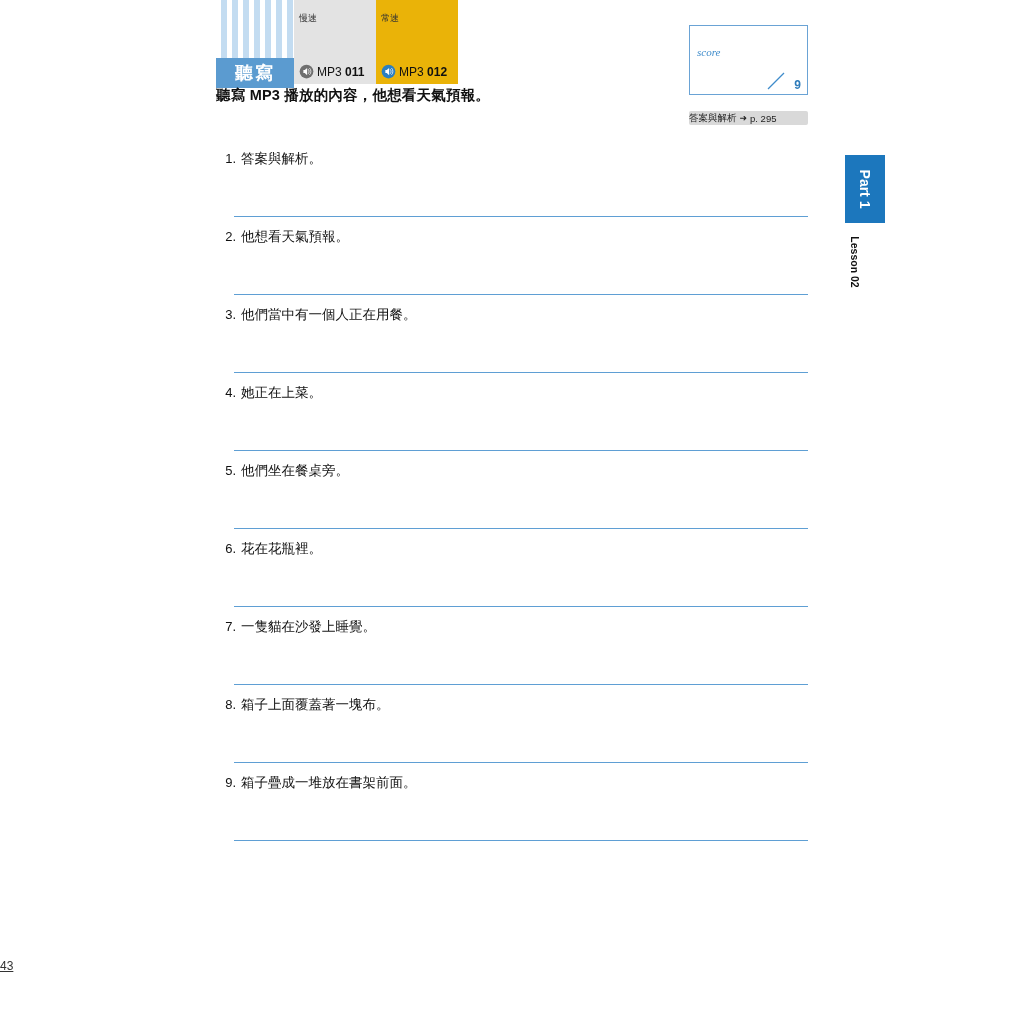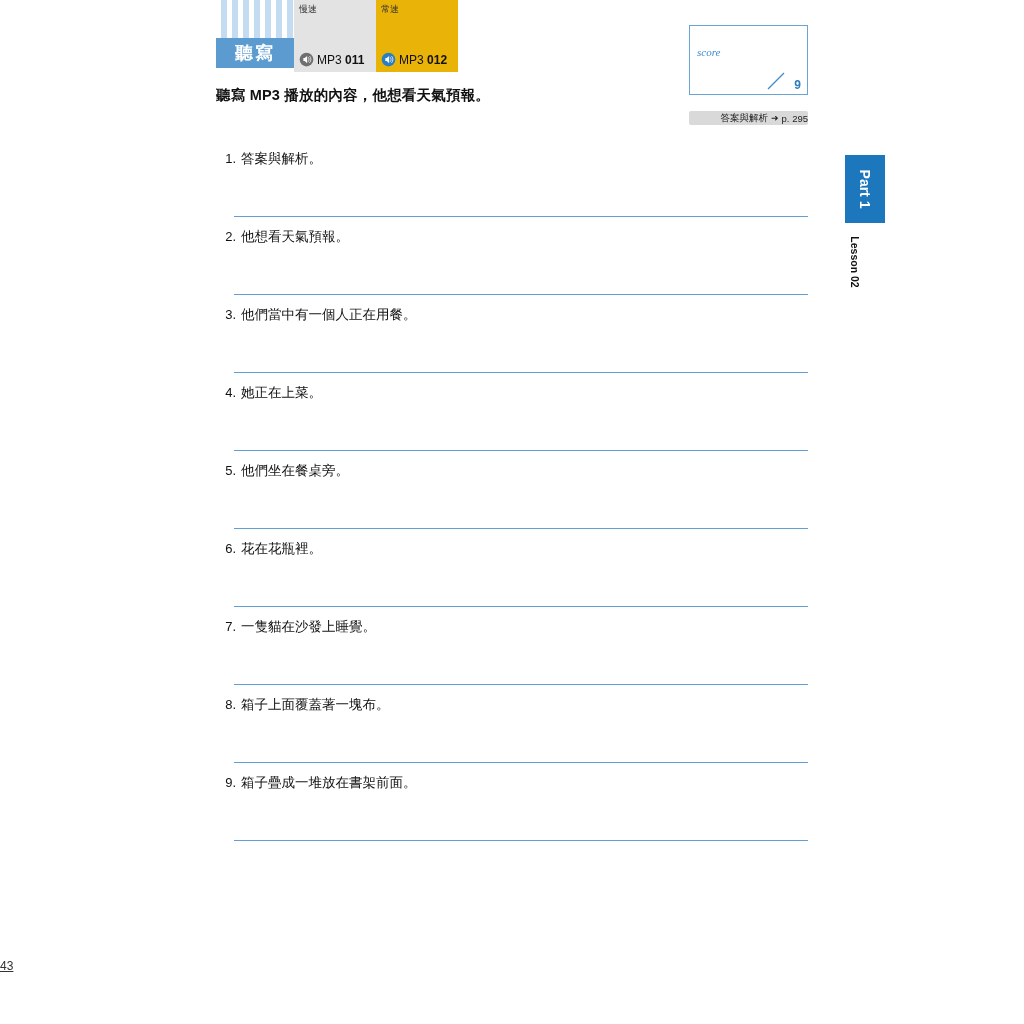--- a/index.html
+++ b/index.html
@@ -19,21 +19,21 @@
   
   .header-row {
     position: absolute;
     left: 216px;
     top: 0;
     display: flex;
     align-items: flex-start;
   }
   .dictation-tab {
     width: 78px;
-    height: 68px;
+    height: 88px;
     background: #dce9f6;
     position: relative;
     overflow: hidden;
   }
   .dictation-tab .stripes {
     position: absolute;
     inset: 0;
     background: repeating-linear-gradient(
       to right,
       #ffffff 0px, #ffffff 5px,
@@ -49,24 +49,24 @@
     font-size: 18px;
     font-weight: bold;
     letter-spacing: 2px;
     display: flex;
     align-items: center;
     justify-content: center;
   }
 
   .mp3-box {
     width: 82px;
-    height: 72px;
+    height: 84px;
     box-sizing: border-box;
     position: relative;
-    padding: 4px 5px;
+    padding: 13px 5px;
   }
   .mp3-box.slow { background: #e3e3e3; }
   .mp3-box.normal { background: #eab308; }
   .mp3-speed {
     font-size: 9px;
     color: #333;
     line-height: 11px;
   }
   .mp3-bottom {
     position: absolute;
@@ -127,21 +127,21 @@
   .answer-bar {
     position: absolute;
     left: 689px;
     top: 111px;
     width: 119px;
     height: 14px;
     background: #d9d9d9;
     border-radius: 2px;
     display: flex;
     align-items: center;
-    justify-content: flex-end;
+    justify-content: flex-start;
     gap: 3px;
     font-size: 9.5px;
     color: #222;
     white-space: nowrap;
   }
   .answer-bar .arrow { color: #222; font-size: 9px; }
 
   
   .instruction {
     position: absolute;

